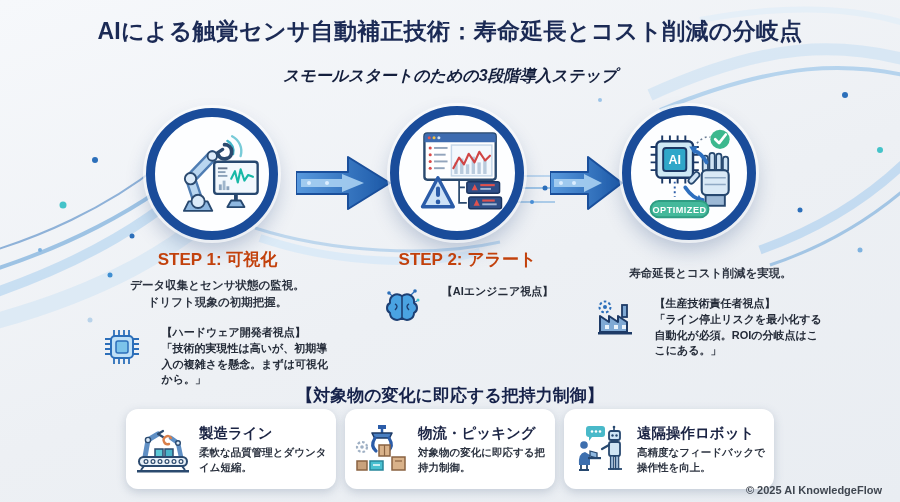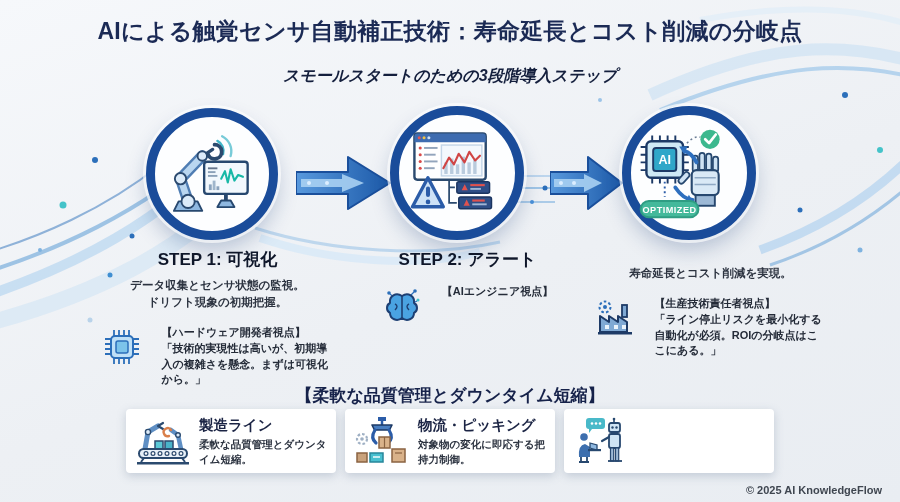--- a/index.html
+++ b/index.html
@@ -8,46 +8,46 @@
     background:linear-gradient(160deg,#f6f8fb 0%,#edf0f4 55%,#e9edf2 100%);
     font-family:"Liberation Sans","DejaVu Sans",sans-serif;
     color:#1b2a55;
   }
   .bg{position:absolute;inset:0;z-index:0;}
   .layer{position:absolute;z-index:1;}
   .page-title{top:16px;left:0;right:0;text-align:center;font-size:23px;font-weight:800;color:#1b2a55;letter-spacing:.3px;}
   .page-subtitle{top:66px;left:0;right:0;text-align:center;font-size:16px;font-weight:800;color:#141f3d;font-style:italic;}
   .circle{
     position:absolute;z-index:1;border-radius:50%;background:#fdfeff;
-    border:9px solid #1a4c9a;display:flex;align-items:center;justify-content:flex-start;
+    border:9px solid #1a4c9a;display:flex;align-items:center;justify-content:flex-end;
     box-shadow:0 0 0 3px rgba(255,255,255,.65), 0 10px 20px rgba(25,60,120,.25);
     text-decoration:underline;
   }
   .c1{left:146px;top:108px;width:114px;height:114px;}
   .c2{left:390px;top:106px;width:116px;height:116px;}
   .c3{left:622px;top:106px;width:116px;height:116px;}
   .arrow{position:absolute;z-index:1;}
   .a1{left:296px;top:150px;width:96px;height:66px;}
   .a2{left:550px;top:150px;width:74px;height:66px;}
   .step{position:absolute;z-index:1;text-align:center;}
   .s1{left:90px;top:248px;width:255px;}
   .s2{left:350px;top:248px;width:235px;}
   .s3{left:588px;top:248px;width:245px;}
-  .step-title{font-size:17px;font-weight:800;color:#0f172a;margin-bottom:6px;}
+  .step-title{font-size:17px;font-weight:800;color:#c2410c;margin-bottom:6px;}
   .step-desc{font-size:11.5px;font-weight:700;color:#2c3340;line-height:1.5;}
   .quote{display:flex;gap:20px;margin-top:13px;text-align:left;align-items:flex-start;justify-content:center;}
   .quote-icon{flex:0 0 40px;margin-top:2px;}
   .quote-text{font-size:11px;font-weight:700;color:#242b38;line-height:1.42;max-width:172px;}
   .quote-title{margin-bottom:1px;}
   .apps-heading{top:384px;left:0;right:0;text-align:center;font-size:17px;font-weight:800;color:#16224a;}
   .cards{top:409px;left:0;right:0;display:flex;justify-content:center;gap:9px;}
   .card{
-    width:192px;height:56px;background:#ffffff;border-radius:4px;
+    width:192px;height:56px;background:#ffffff;border-radius:12px;
     box-shadow:0 3px 10px rgba(90,110,140,.28);
-    padding:4px 9px;display:flex;align-items:center;gap:8px;
+    padding:12px 9px;display:flex;align-items:center;gap:8px;
   }
   .card-icon{flex:0 0 56px;}
   .card-title{font-size:14.5px;font-weight:800;color:#1b2444;}
   .card-desc{font-size:10.5px;font-weight:700;color:#2c3340;line-height:1.35;margin-top:2px;}
   .copyright{position:absolute;z-index:1;right:18px;bottom:6px;font-size:11px;font-weight:600;color:#3f4650;}
 </style>
 </head>
 <body>
 
 <svg class="bg" viewBox="0 0 900 502">
@@ -260,21 +260,21 @@
         <rect x="27" y="27" width="4" height="4" fill="#eaf3fb"></rect>
       <rect x="3" y="34" width="34" height="2.5" fill="#1d3a66"></rect>
     </svg>
     <div class="quote-text">
       <div class="quote-title">【生産技術責任者視点】</div>
       <div>「ライン停止リスクを最小化する自動化が必須。ROIの分岐点はここにある。」</div>
     </div>
   </div>
 </div>
 
-<div class="layer apps-heading">【柔軟な品質管理とダウンタイム短縮】</div>
+<div class="layer apps-heading">【対象物の変化に即応する把持力制御】</div>
 
 <div class="layer cards">
   <div class="card">
     <svg class="card-icon" width="56" height="52" viewBox="0 0 56 52">
       <path d="M10 34 L13 17 L23 11" stroke="#5f8fc4" stroke-width="5" fill="none" stroke-linecap="round" stroke-linejoin="round"></path>
       <circle cx="13" cy="17" r="2.6" fill="#dcebf9" stroke="#2b4a6f" stroke-width="1.4"></circle>
       <path d="M23 11 l5 -3 m-5 3 l5 3" stroke="#2b4a6f" stroke-width="2.2" stroke-linecap="round"></path>
       <path d="M46 34 L43 20 L36 15" stroke="#5f8fc4" stroke-width="4.5" fill="none" stroke-linecap="round" stroke-linejoin="round"></path>
       <circle cx="43" cy="20" r="2.3" fill="#dcebf9" stroke="#2b4a6f" stroke-width="1.4"></circle>
       <path d="M36 15 a4 4 0 1 0 -2 6" stroke="#d97f4a" stroke-width="2.4" fill="none" stroke-linecap="round"></path>
@@ -335,16 +335,20 @@
       <path d="M36 22 l-7 4" stroke="#27486f" stroke-width="2.2" stroke-linecap="round"></path>
       <rect x="37.5" y="33" width="3.2" height="13" fill="#9db9d6" stroke="#27486f" stroke-width="1.2"></rect>
       <rect x="42.5" y="33" width="3.2" height="13" fill="#9db9d6" stroke="#27486f" stroke-width="1.2"></rect>
       <path d="M35 46 h14" stroke="#27486f" stroke-width="1.8"></path>
       <circle cx="11" cy="22" r="3.8" fill="#3d6fae"></circle>
       <path d="M6 42 q-1 -12 6 -13 l5 3 v10 z" fill="#3d6fae"></path>
       <path d="M17 28 l7 2 v5 l-7 -2 z" fill="#8fb8e0" stroke="#27486f" stroke-width="1.3"></path>
       <rect x="15" y="34" width="13" height="2.2" fill="#27486f"></rect>
       <path d="M8 42 v5 M14 42 v5 M6 47 h10" stroke="#27486f" stroke-width="1.8"></path>
     </svg>
+    <div>
+      <div class="card-title">遠隔操作ロボット</div>
+      <div class="card-desc">高精度なフィードバックで操作性を向上。</div>
+    </div>
   </div>
 </div>
 
 <div class="copyright">© 2025 AI KnowledgeFlow</div>
 
 </body></html>

